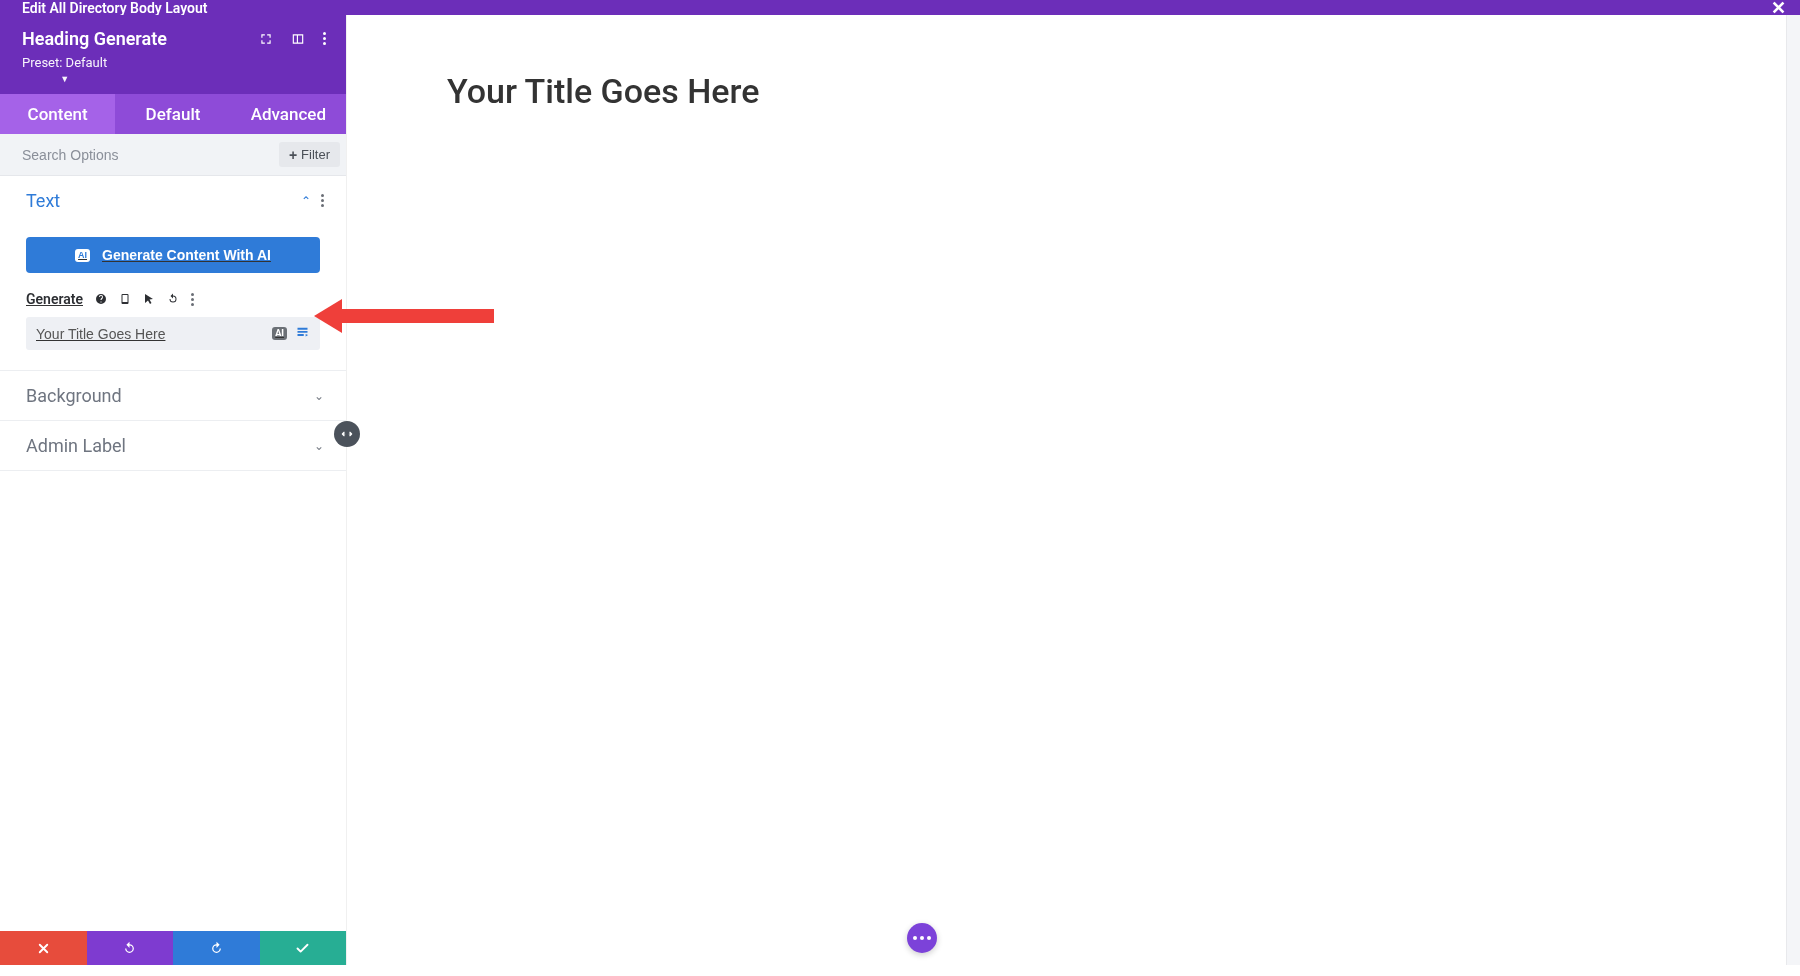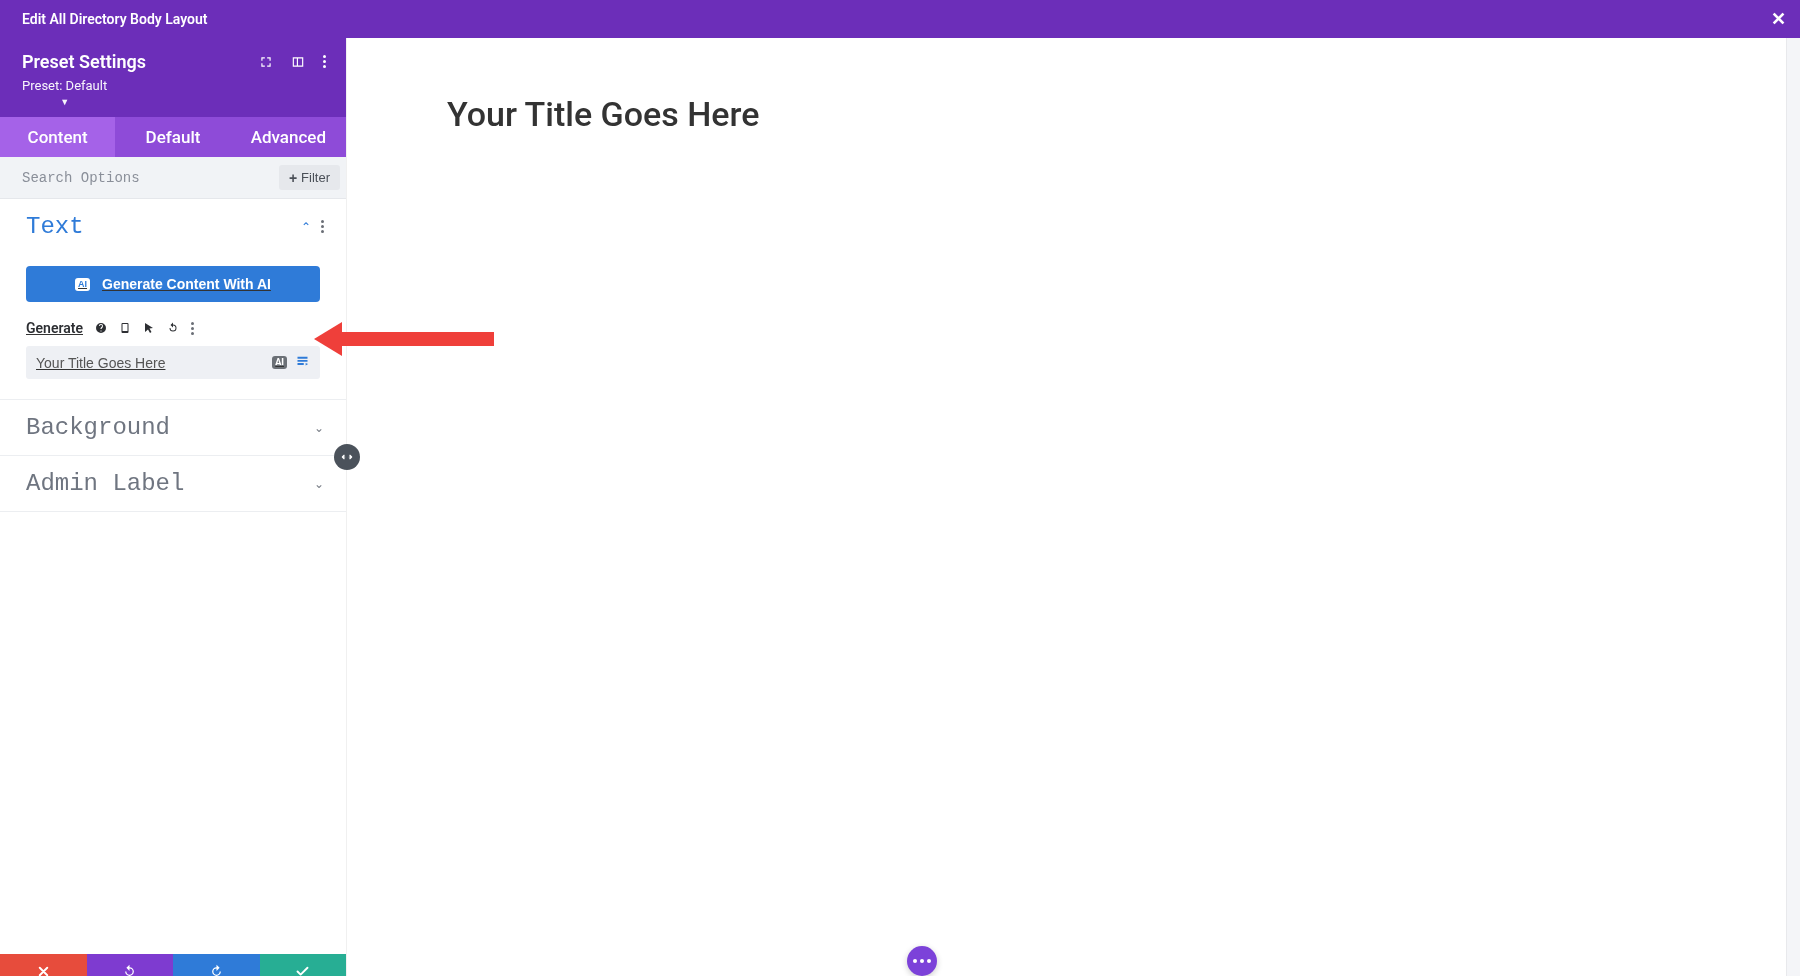--- a/index.html
+++ b/index.html
@@ -1,20 +1,20 @@
 <!DOCTYPE html>
 <html><head>
 <meta charset="utf-8">
 <style>
   * { box-sizing: border-box; margin: 0; padding: 0; }
   html, body { width: 100%; height: 100%; }
   body { font-family: -apple-system, BlinkMacSystemFont, "Segoe UI", Roboto, "Helvetica Neue", Arial, sans-serif; background: #fff; color: #333; overflow: hidden; }
 
   .topbar {
-    height: 38px;
+    height: 15px;
     background: #6c2eb9;
     color: #fff;
     display: flex;
     align-items: center;
     justify-content: space-between;
     padding: 0 14px 0 22px;
     font-size: 14px;
     font-weight: 600;
   }
   .topbar .close-btn { cursor: pointer; font-size: 18px; line-height: 1; }
@@ -76,21 +76,20 @@
     gap: 6px;
   }
   .search-row input {
     flex: 1;
     border: none;
     background: transparent;
     font-size: 14px;
     color: #555;
     outline: none;
     padding: 4px 8px;
-    font-family: Liberation Mono, monospace;
   }
   .search-row input::placeholder { color: #8a8f99; }
   .filter-btn {
     background: #e6e8ec;
     border: none;
     border-radius: 3px;
     padding: 5px 10px;
     font-size: 13px;
     color: #4a4f57;
     cursor: pointer;
@@ -106,23 +105,22 @@
     border-bottom: 1px solid #eceef1;
   }
   .section-header {
     display: flex;
     align-items: center;
     justify-content: space-between;
     padding: 14px 22px 14px 26px;
     cursor: pointer;
   }
   .section-title {
-    font-size: 24px;
+    font-size: 18px;
     color: #6f7580;
-    font-family: Liberation Mono, monospace;
   }
   .section.open .section-title { color: #2f7bd8; }
   .section-header .right-icons { display: flex; align-items: center; gap: 10px; color: #7b8089; }
   .chev { font-size: 12px; color: #2f7bd8; }
   .section:not(.open) .chev { color: #7b8089; }
   .kebab-icon { display: inline-flex; flex-direction: column; gap: 2px; cursor: pointer; }
   .kebab-icon span { width: 3px; height: 3px; background: #6a6e76; border-radius: 50%; }
 
   .section-body { padding: 12px 26px 20px 26px; text-decoration: underline; }
 
@@ -280,21 +278,21 @@
   <span>Edit All Directory Body Layout</span>
   <span class="close-btn">✕</span>
 </div>
 
 <div class="app-body">
 
   <div class="panel">
 
     <div class="panel-header">
       <div class="panel-header-row">
-        <div class="panel-title">Preset Settings</div>
+        <div class="panel-title">Heading Generate</div>
         <div class="panel-header-icons">
           <svg viewBox="0 0 24 24">
               <path d="M4 4h6v2H6v4H4V4zm10 0h6v6h-2V6h-4V4zM4 14h2v4h4v2H4v-6zm14 0h2v6h-6v-2h4v-4z"></path>
             </svg>
           <svg viewBox="0 0 24 24">
               <path d="M3 4h18v16H3V4zm2 2v12h5V6H5zm7 0v12h7V6h-7z"></path>
             </svg>
           <div class="kebab-icon">
               <span style="background:#fff"></span>
               <span style="background:#fff"></span>

